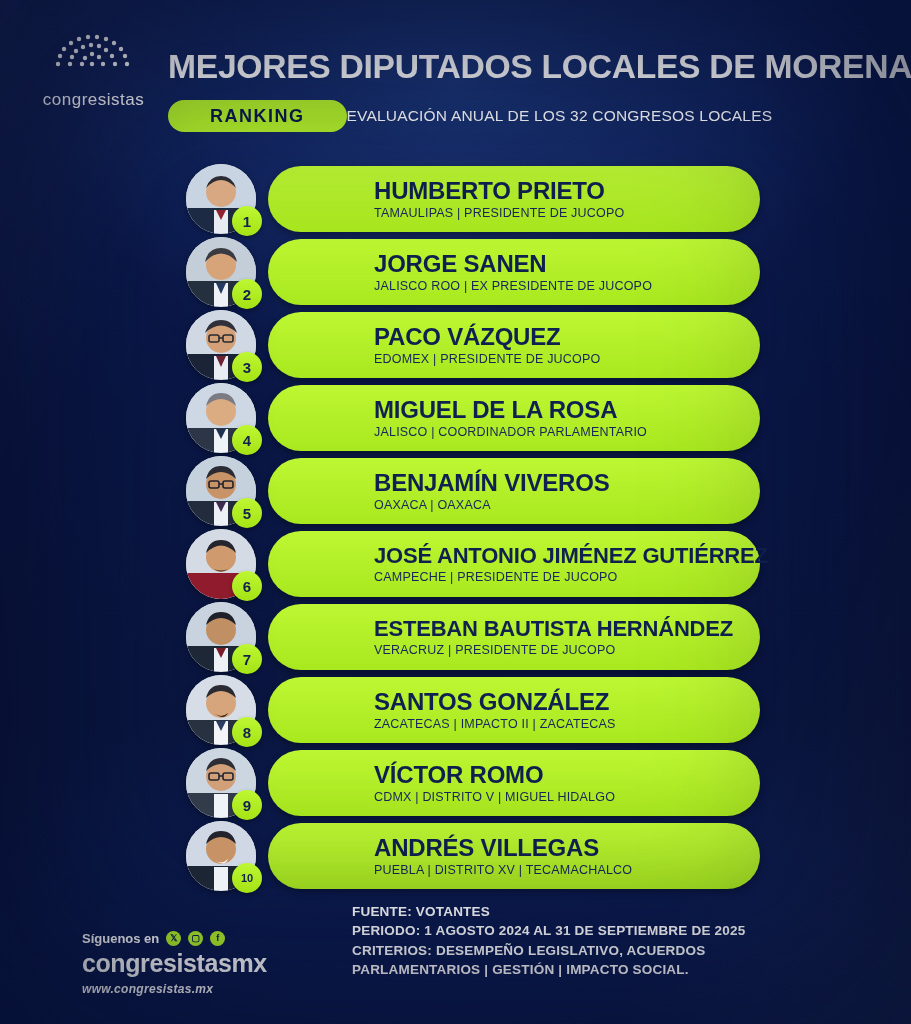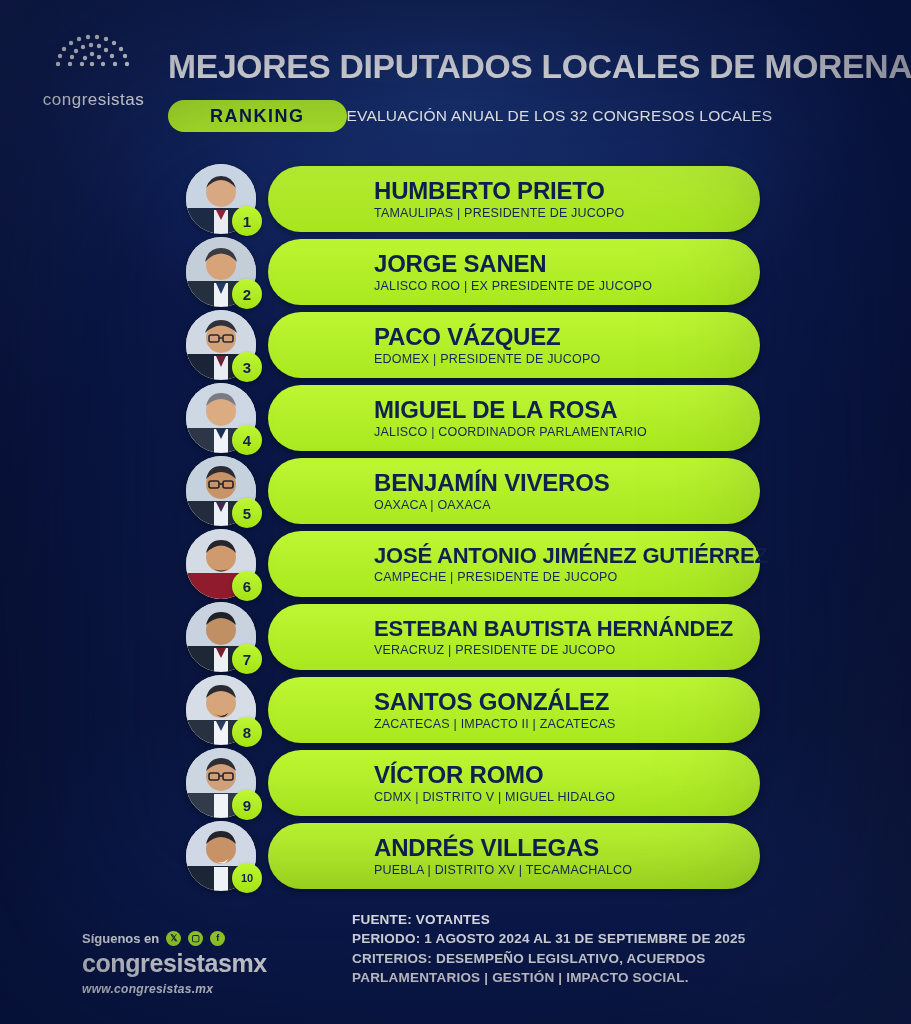--- a/index.html
+++ b/index.html
@@ -225,21 +225,21 @@
     font-size: 12px;
     font-weight: 700;
     color: #ffffff;
     margin-top: 6px;
     letter-spacing: 0.3px;
     font-style: italic;
   }
   .footer-right {
     position: absolute;
     left: 352px;
-    bottom: 36px;
+    bottom: 44px;
     color: #ffffff;
     font-size: 13.5px;
     font-weight: 700;
     line-height: 1.45;
     letter-spacing: 0.2px;
     max-width: 470px;
   }
 </style>
 </head>
 <body>

